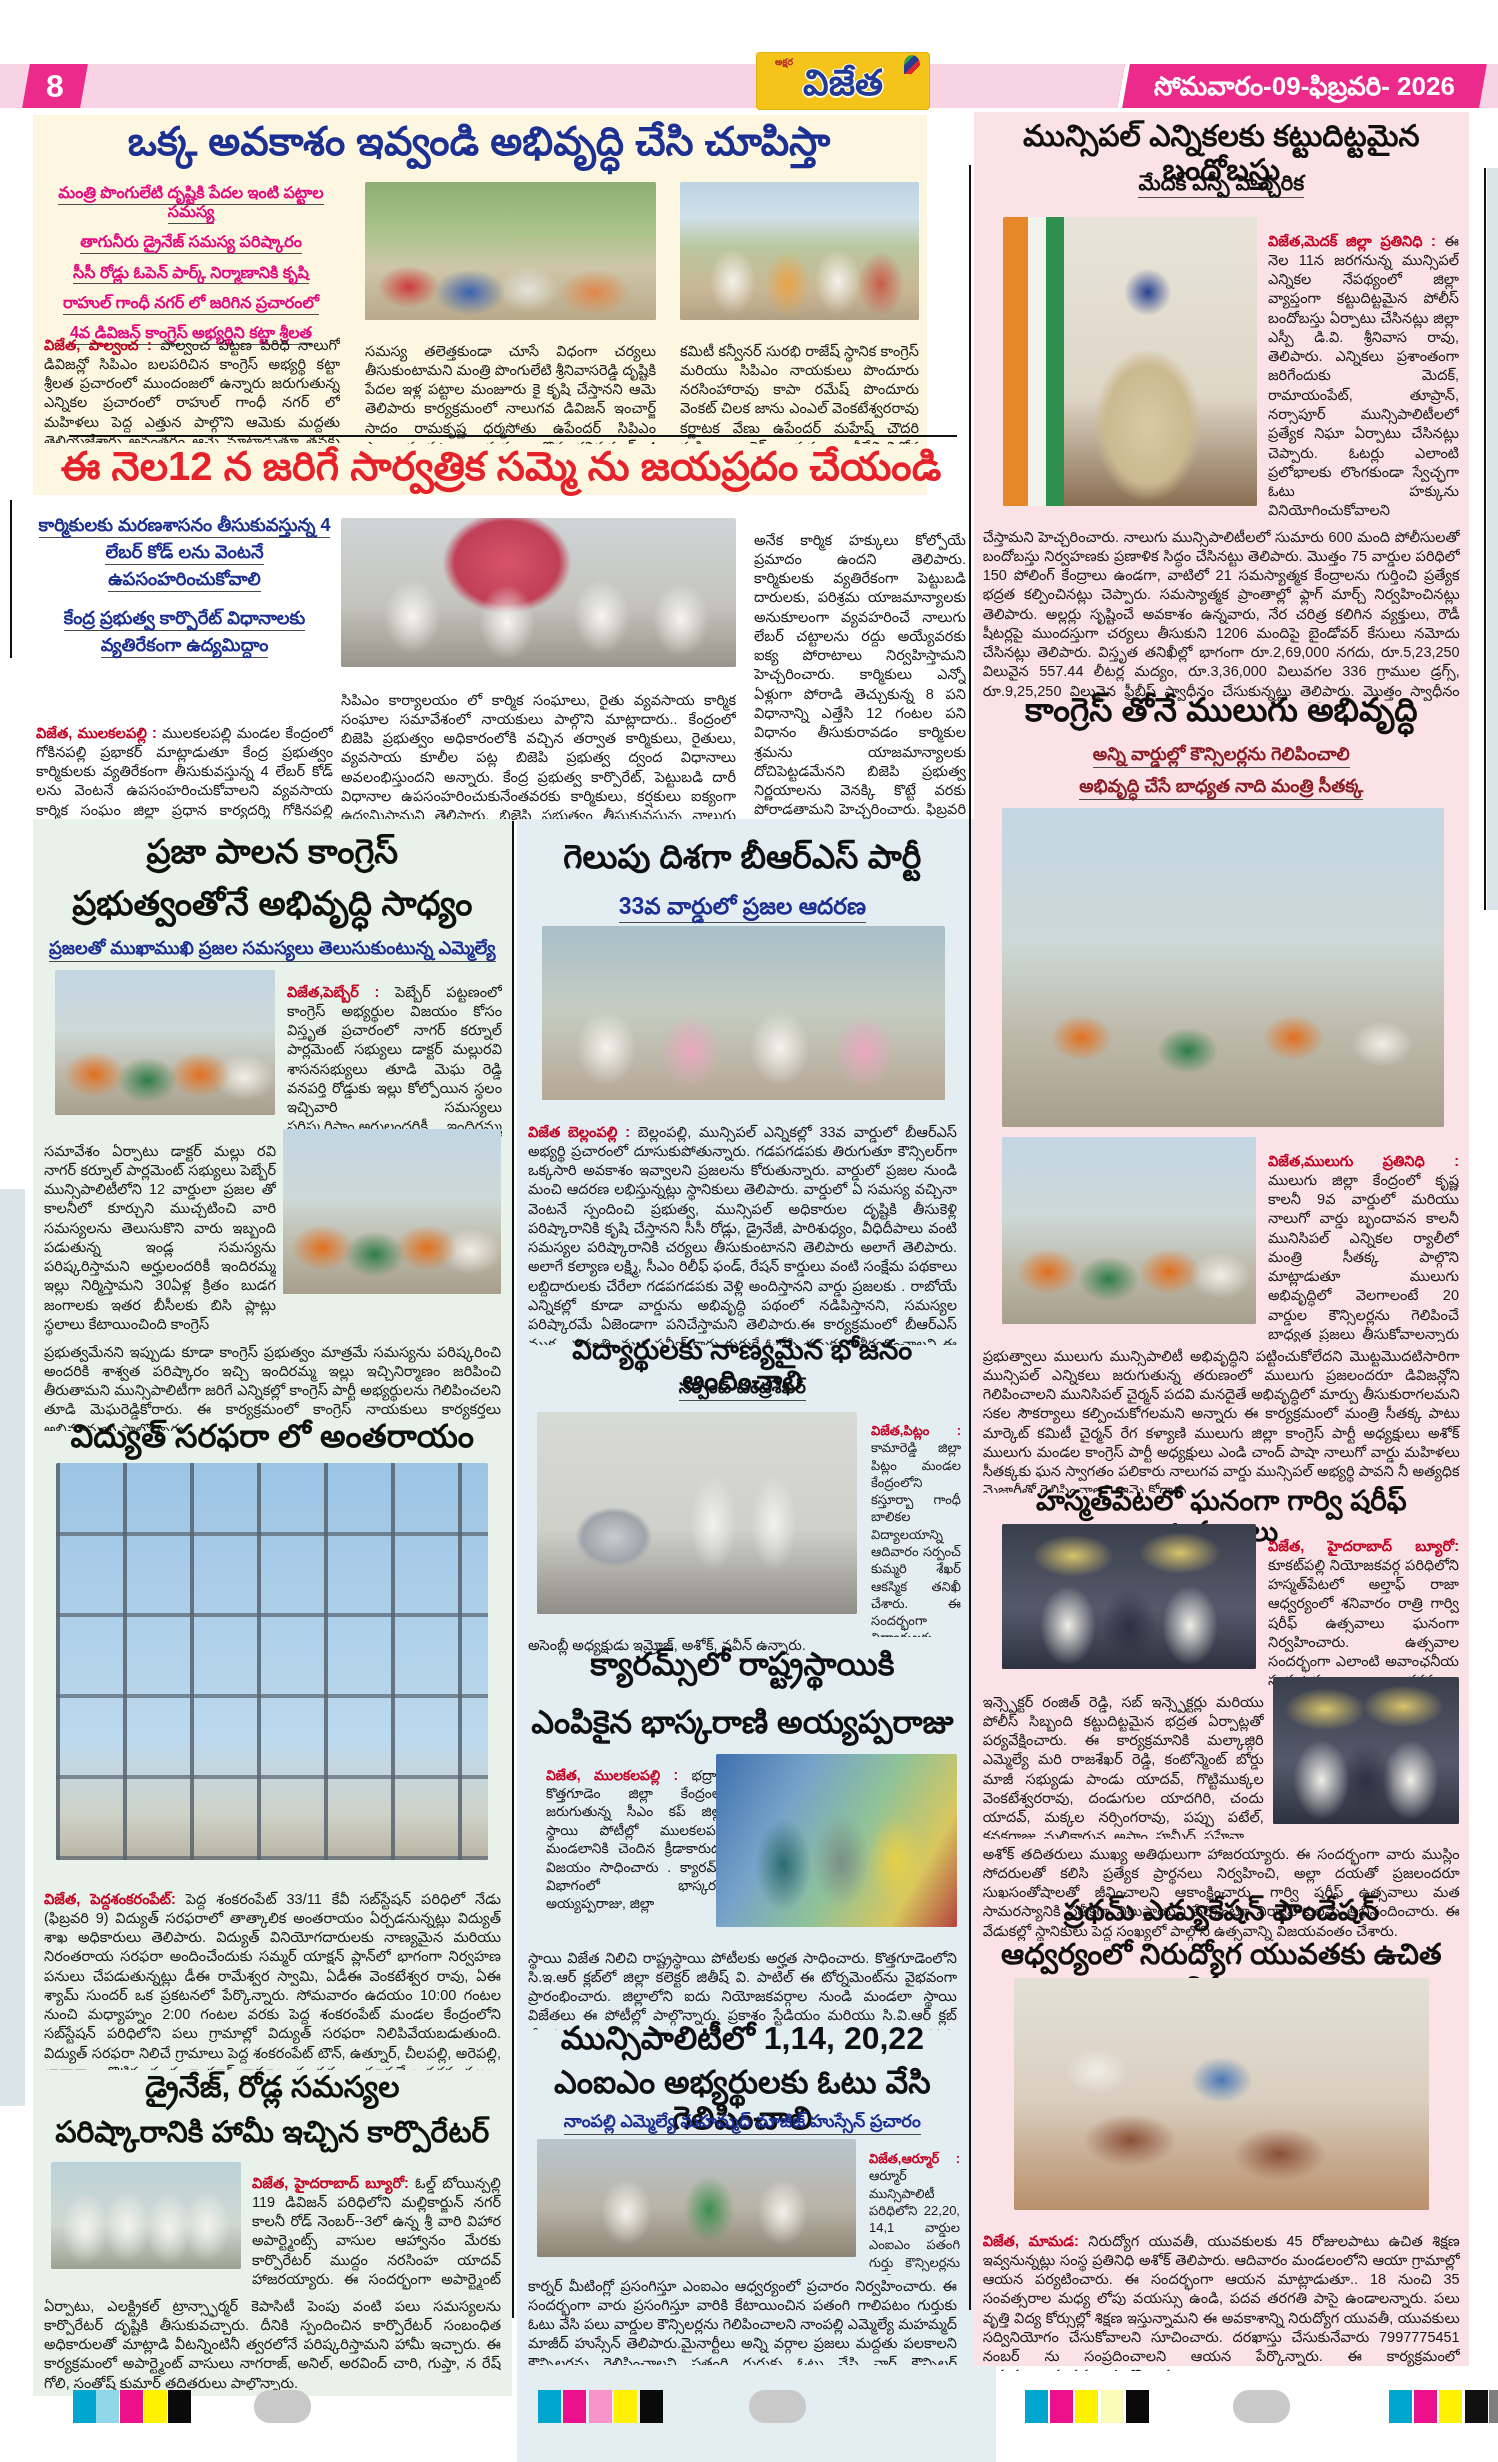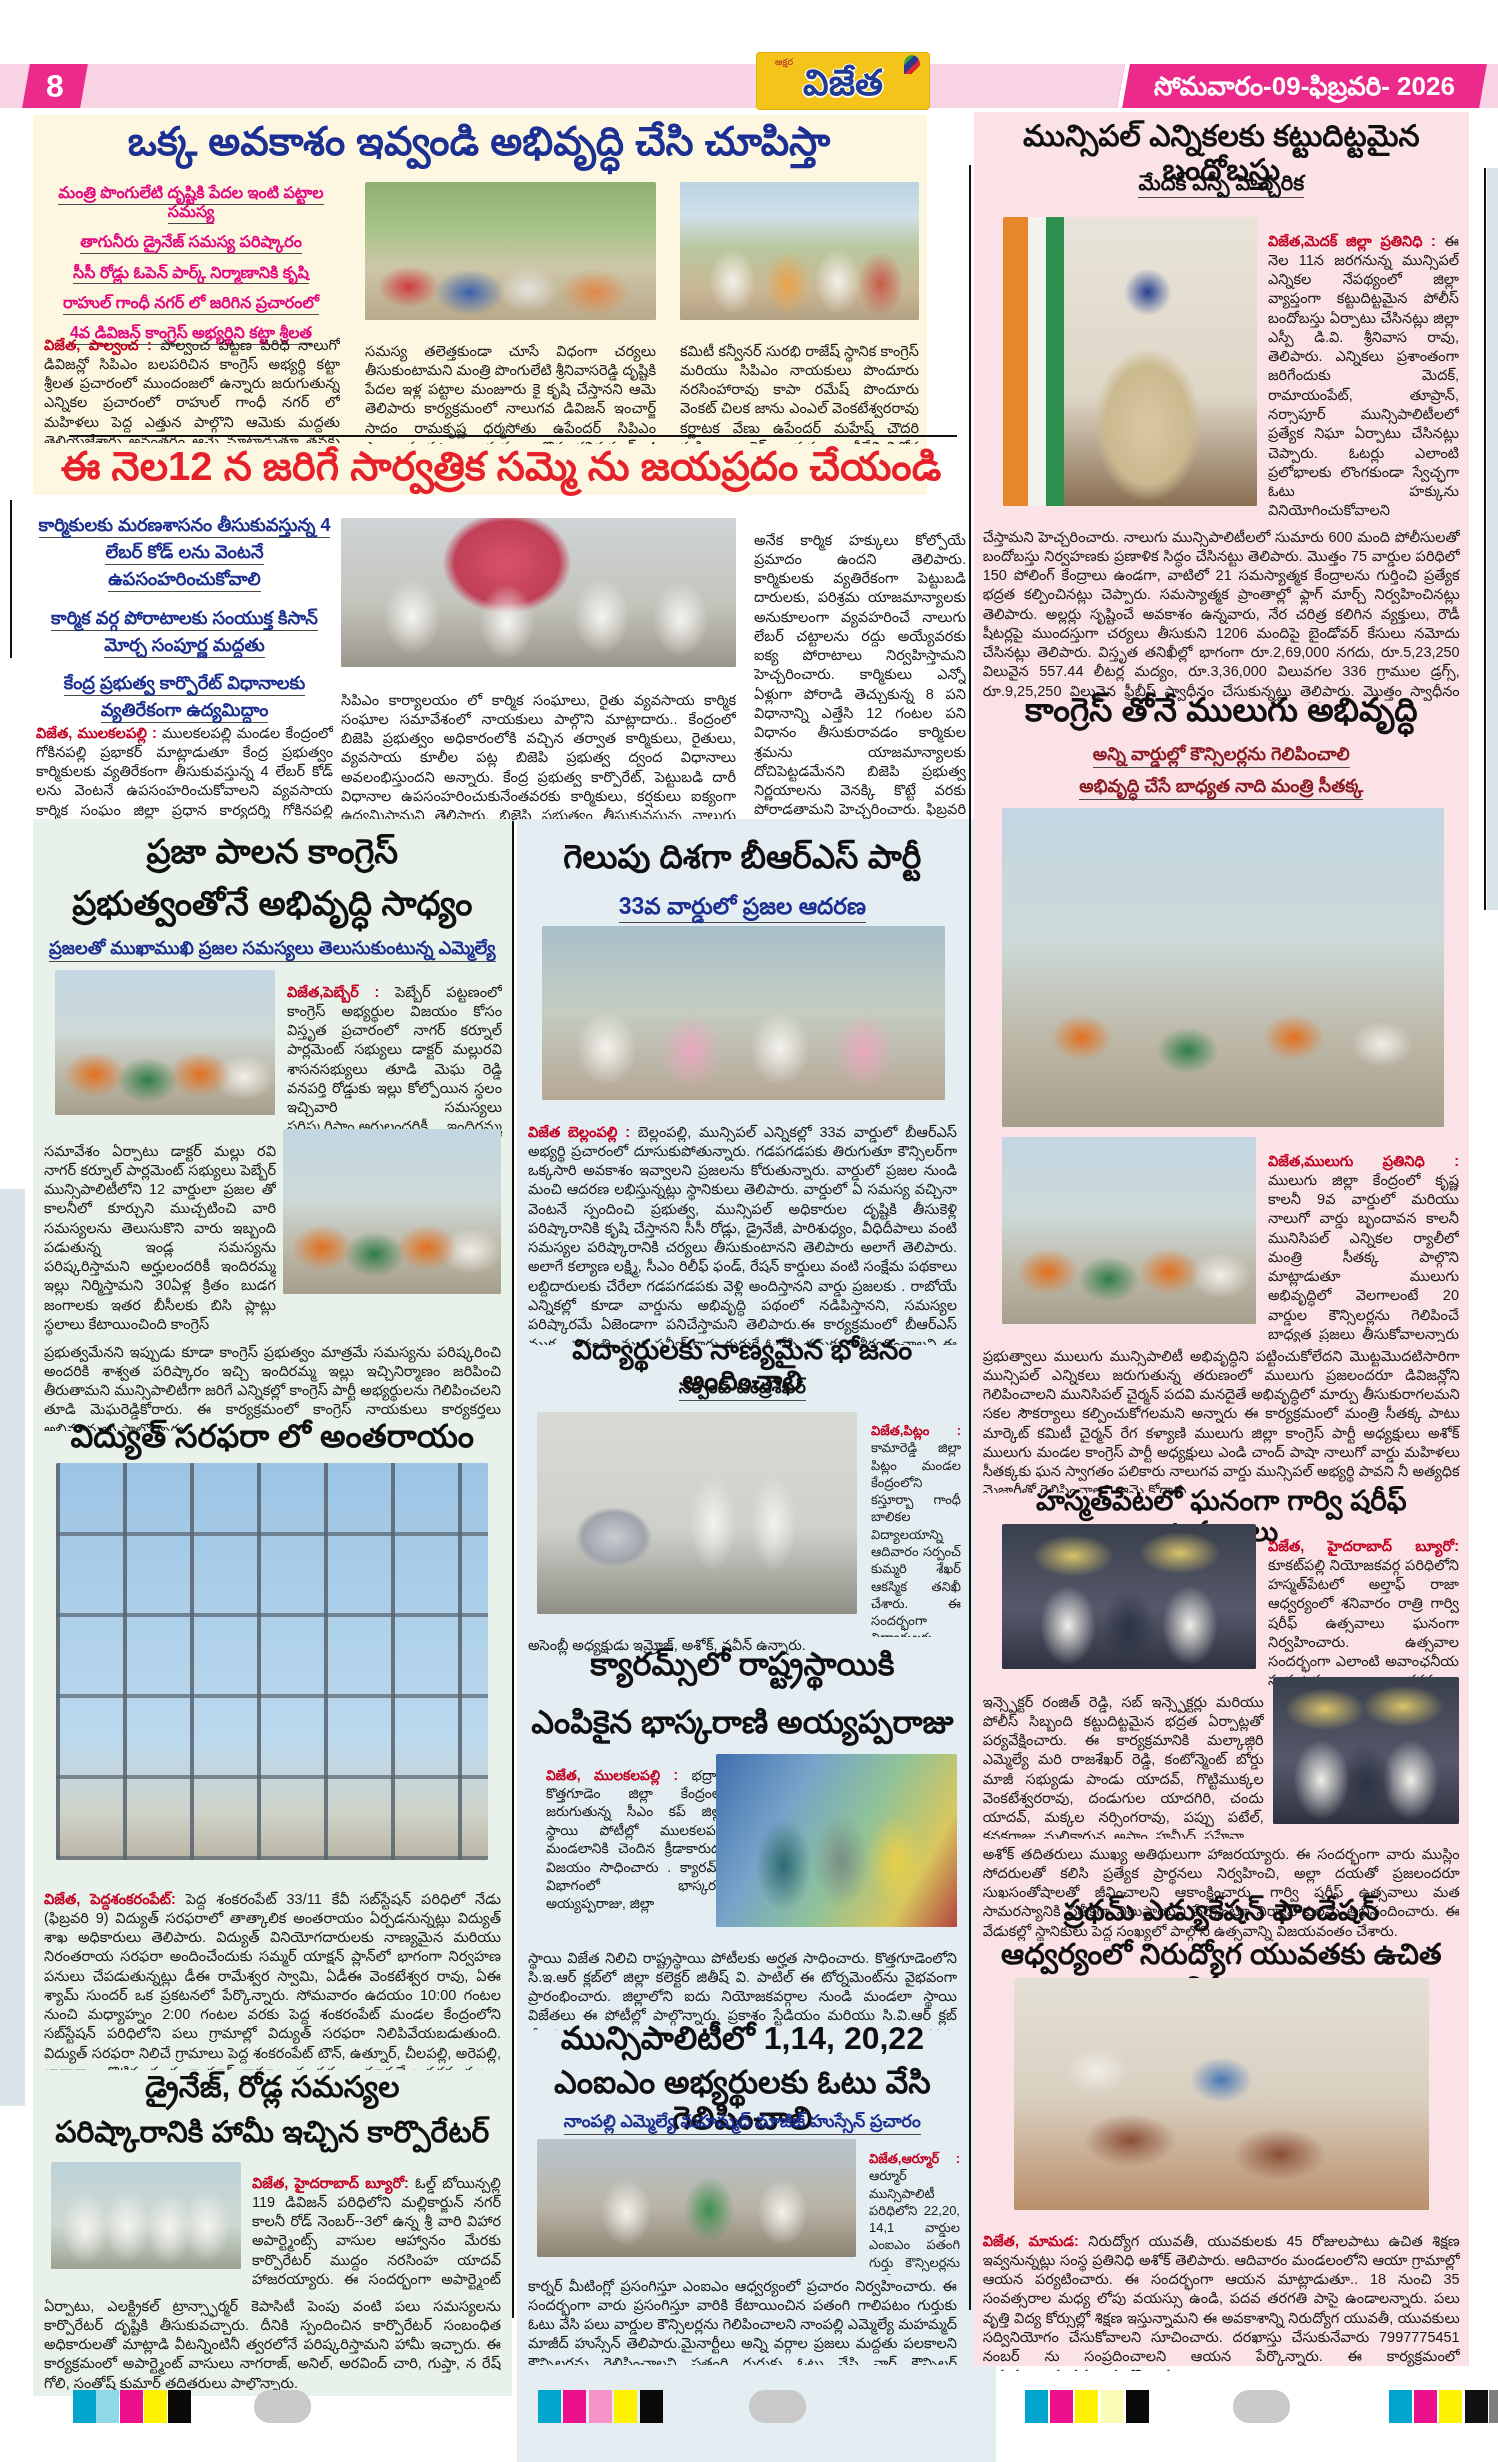--- a/index.html
+++ b/index.html
@@ -12,21 +12,21 @@
   .sh{font-weight:700;text-align:center;line-height:1.25;}
   .us{border-bottom:1.5px solid #4a4a4a;padding-bottom:2.9px;}
   .photo{position:absolute;overflow:hidden;border-radius:1.5px;}
 
   
   .band{left:0;top:64px;width:1499px;height:44px;background:#f8d3e4;}
   .pgno{left:26px;top:64px;width:58px;height:44px;background:#eb2a8c;transform:skewX(-10deg);}
   .pgno span{display:block;transform:skewX(10deg);color:#fff;font-size:32px;font-weight:700;text-align:center;line-height:44px;}
   .logo{left:756px;top:52px;width:174px;height:58px;background:#f4c41a;border-radius:4.4px;
         box-shadow:0 0 0 0.7px #d9a90a inset;text-align:center;}
-  .logo .kick{position:absolute;left:19px;top:4.4px;font-size:9.4px;font-weight:400;color:#b3232a;}
+  .logo .kick{position:absolute;left:19px;top:4.4px;font-size:9.4px;font-weight:700;color:#b3232a;}
   .logo .ttl{position:absolute;left:0;right:0;top:10px;font-size:36px;font-weight:700;color:#223a94;
         text-shadow:-1.5px 0 #fff,1.5px 0 #fff,0 -1.5px #fff,0 1.5px #fff;}
   .peacock{position:absolute;right:10px;top:2.9px;width:16px;height:19px;border-radius:50% 50% 50% 0;
         background:linear-gradient(135deg,#2f9e41 0 30%,#2b3990 30% 55%,#e0262d 55% 75%,#f4c41a 75% 100%);}
   .datebox{left:1121px;top:64px;width:357px;height:44px;background:#eb2a8c;transform:skewX(-10deg);border-left:5.8px solid #fff;}
   .datebox span{display:block;transform:skewX(10deg);color:#fff;font-size:26px;font-weight:700;text-align:center;line-height:44px;}
 
   
   .a1box{left:33px;top:115px;width:894px;height:380px;background:#fdf7e1;}
   .a1-h{left:18px;top:4.4px;width:856px;font-size:40px;color:#1c2f92;}
@@ -238,21 +238,20 @@
     <p class="abs bt a1-c1"><span class="dl">విజేత, పాల్వంచ : </span><span>పాల్వంచ పట్టణ పరిధి నాలుగో డివిజన్లో సిపిఎం బలపరిచిన కాంగ్రెస్ అభ్యర్థి కట్టా శ్రీలత ప్రచారంలో ముందంజలో ఉన్నారు జరుగుతున్న ఎన్నికల ప్రచారంలో రాహుల్ గాంధీ నగర్ లో మహిళలు పెద్ద ఎత్తున పాల్గొని ఆమెకు మద్దతు తెలియజేశారు అనంతరం ఆమె మాట్లాడుతూ తనకు ఒకసారి అవకాశం ఇవ్వాలని గెలిచిన తదుపరి డివిజన్లో తాగునీరు డ్రైనేజీ</span></p>
     <p class="abs bt a1-c2">సమస్య తలెత్తకుండా చూసే విధంగా చర్యలు తీసుకుంటామని మంత్రి పొంగులేటి శ్రీనివాసరెడ్డి దృష్టికి పేదల ఇళ్ల పట్టాల మంజూరు కై కృషి చేస్తానని ఆమె తెలిపారు కార్యక్రమంలో నాలుగవ డివిజన్ ఇంచార్జ్ సాదం రామకృష్ణ ధర్మసోతు ఉపేందర్ సిపిఎం పాల్వంచ పట్టణ అధ్యక్షులు దొడ్డ రవికుమార్ 4 డివిజన్ ప్రచార</p>
     <p class="abs bt a1-c3">కమిటీ కన్వీనర్ సురభి రాజేష్ స్థానిక కాంగ్రెస్ మరియు సిపిఎం నాయకులు పొందూరు నరసింహారావు కాపా రమేష్ పొందూరు వెంకట్ చిలక జాను ఎంఎల్ వెంకటేశ్వరరావు కర్ణాటక వేణు ఉపేందర్ మహేష్ చౌదరి మహిళా కాంగ్రెస్ నాయకురాలు శ్రీదేవి వినోద తదితరులు పాల్గొన్నారు</p>
   </div>
 
   <div class="abs rule1"></div>
 
   <div class="abs hl st-h">ఈ నెల12 న జరిగే సార్వత్రిక సమ్మె ను జయప్రదం చేయండి</div>
   <div class="abs st-subs">
     <div><span>కార్మికులకు మరణశాసనం తీసుకువస్తున్న 4 లేబర్ కోడ్ లను వెంటనే ఉపసంహరించుకోవాలి</span></div>
-    <div><span>కార్మిక వర్గ పోరాటాలకు సంయుక్త కిసాన్ మోర్చ సంపూర్ణ మద్దతు</span></div>
     <div><span>కేంద్ర ప్రభుత్వ కార్పొరేట్ విధానాలకు వ్యతిరేకంగా ఉద్యమిద్దాం</span></div>
   </div>
   <div class="photo ph-meeting st-ph"></div>
   <p class="abs bt st-c1"><span class="dl">విజేత, ములకలపల్లి : </span><span>ములకలపల్లి మండల కేంద్రంలో గోకినపల్లి ప్రభాకర్ మాట్లాడుతూ కేంద్ర ప్రభుత్వం కార్మికులకు వ్యతిరేకంగా తీసుకువస్తున్న 4 లేబర్ కోడ్ లను వెంటనే ఉపసంహరించుకోవాలని వ్యవసాయ కార్మిక సంఘం జిల్లా ప్రధాన కార్యదర్శి గోకినపల్లి ప్రభాకర్, తెలంగాణ వ్యవసాయ కార్మిక సంఘం జిల్లా సహాయ కార్యదర్శి ముదిగొండ రాంబాబు లు ప్రభుత్వాన్ని డిమాండ్ చేశారు. ఆదివారం మండల కేంద్రము లోని</span></p>
   <p class="abs bt st-c2">సిపిఎం కార్యాలయం లో కార్మిక సంఘాలు, రైతు వ్యవసాయ కార్మిక సంఘాల సమావేశంలో నాయకులు పాల్గొని మాట్లాదారు.. కేంద్రంలో బిజెపి ప్రభుత్వం అధికారంలోకి వచ్చిన తర్వాత కార్మికులు, రైతులు, వ్యవసాయ కూలీల పట్ల బిజెపి ప్రభుత్వ ద్వంద విధానాలు అవలంభిస్తుందని అన్నారు. కేంద్ర ప్రభుత్వ కార్పొరేట్, పెట్టుబడి దారీ విధానాల ఉపసంహరించుకునేంతవరకు కార్మికులు, కర్షకులు ఐక్యంగా ఉద్యమిస్తామని తెలిపారు. బిజెపి ప్రభుత్వం తీసుకువస్తున్న నాలుగు లేబర్ కోడ్ అమలులోకి వస్తే కార్మికులు</p>
   <p class="abs bt st-c3">అనేక కార్మిక హక్కులు కోల్పోయే ప్రమాదం ఉందని తెలిపారు. కార్మికులకు వ్యతిరేకంగా పెట్టుబడి దారులకు, పరిశ్రమ యాజమాన్యాలకు అనుకూలంగా వ్యవహరించే నాలుగు లేబర్ చట్టాలను రద్దు అయ్యేవరకు ఐక్య పోరాటాలు నిర్వహిస్తామని హెచ్చరించారు. కార్మికులు ఎన్నో ఏళ్లుగా పోరాడి తెచ్చుకున్న 8 పని విధానాన్ని ఎత్తేసి 12 గంటల పని విధానం తీసుకురావడం కార్మికుల శ్రమను యాజమాన్యాలకు దోచిపెట్టడమేనని బిజెపి ప్రభుత్వ నిర్ణయాలను వెనక్కి కొట్టే వరకు పోరాడతామని హెచ్చరించారు. ఫిబ్రవరి 12 న జరిగే సార్వత్రిక సమ్మె లో కార్మికులు, కర్షకులు ఐక్యంగా పాల్గొని విజయవంతం చేయాలని పిలుపునిచ్చారు. ఈ కార్యక్రమంలో టీయుసిఐ జిల్లా సహాయ కార్యదర్శి సూప భాస్కర్,రైతు సంఘం జిల్లా ఉపాధ్యక్షులు కల్లూరి కిషోర్,ఏఐకెఎస్ జిల్లా కార్యదర్శి ఎస్కె ఉమర్,సిబియు మండల కన్వీనర్ నిమ్మల మధు,ఒరుగంటి శ్రీను, గడ్డం వెంకటేశ్వర్లు,పాయం ముత్యాలు,ఈర్ల సాంబశివరావు,సవళ్ళ ఆదినారాయణ, తదితరులు పాల్గొన్నారు.</p>
 
   <div class="abs gbox">
     <div class="abs hl pr-h1">ప్రజా పాలన కాంగ్రెస్</div>
     <div class="abs hl pr-h2">ప్రభుత్వంతోనే అభివృద్ధి సాధ్యం</div>

